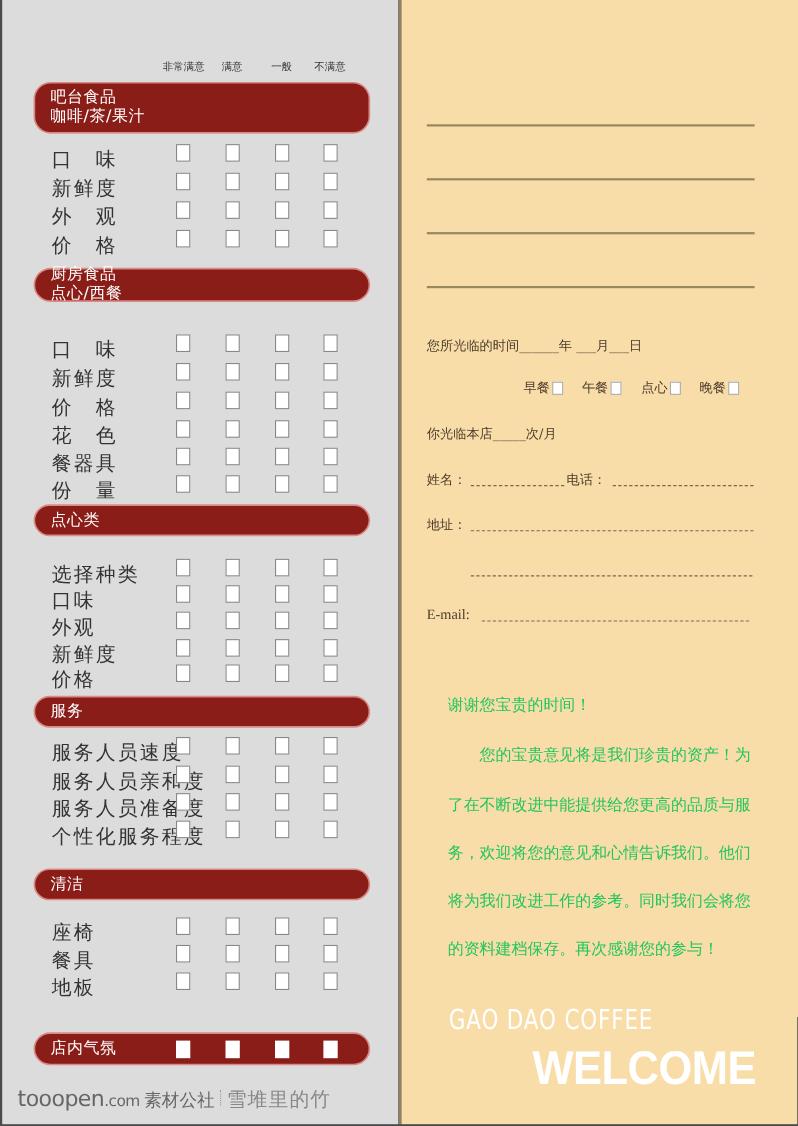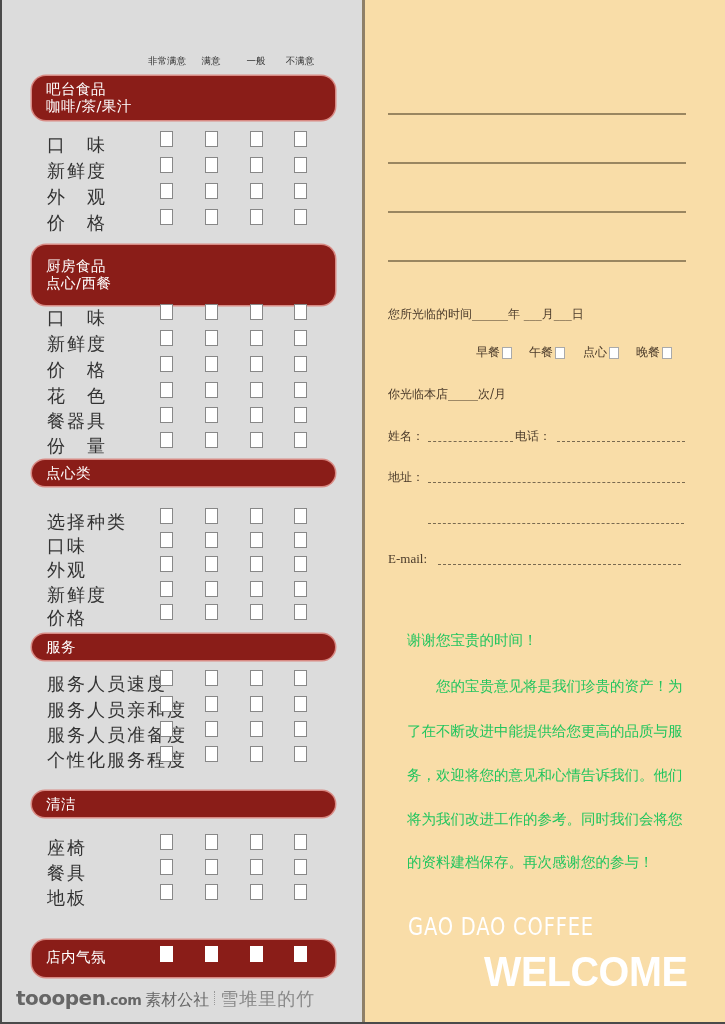--- a/index.html
+++ b/index.html
@@ -17,21 +17,21 @@
             box-shadow: 0 0 0 1.5px #d88a84; color: #fff; font-family: "DejaVu Sans", sans-serif;
             padding-left: 14px; display: flex; flex-direction: column; justify-content: center; }
   .banner .t { font-size: 14.5px; line-height: 17px; letter-spacing: 0.5px; }
 
   .row { position: absolute; left: 0; width: 360px; height: 20px; }
   .row .lbl { position: absolute; left: 47px; top: 2px; font-size: 18px; color: #333; letter-spacing: 2px; white-space: pre; }
   .cb { position: absolute; width: 13px; height: 16px; background: #fff; border: 1.5px solid #888; top: 0; }
   .banner .cb { border: none; background: #fff; top: auto; }
 
   .watermark { position: absolute; left: 16px; top: 986px; font-family: "DejaVu Sans", sans-serif; color: #666; white-space: nowrap; display: flex; align-items: baseline; }
-  .watermark .big { font-size: 20px; letter-spacing: -0.5px; font-weight: bold; }
+  .watermark .big { font-size: 20px; letter-spacing: -0.5px; }
   .watermark .big .com { font-size: 14px; }
   .watermark .small { font-size: 16px; margin-left: 4px; }
   .watermark .sep { margin: 0 5px; width: 1px; height: 14px; border-left: 1px dotted #999; display: inline-block; }
   .watermark .name { font-size: 18px; color: #888; letter-spacing: 1px; }
 
   .r-text { position: absolute; font-size: 12px; color: #4a3a2a; white-space: pre; }
   .line { position: absolute; height: 1.5px; background: #9a8660; }
   .meal { position: absolute; top: 344px; font-size: 12px; color: #4a3a2a; display: flex; align-items: center; }
   .meal .mcb { width: 10px; height: 12px; background: #fff; border: 1px solid #aaa; margin-left: 2px; }
 
@@ -81,21 +81,21 @@
         <span class="cb" style="left: 250px;"></span>
         <span class="cb" style="left: 294px;"></span>
       </div>
       <div class="row" style="top: 209px;">
         <span class="lbl">价　格</span>
         <span class="cb" style="left: 160px;"></span>
         <span class="cb" style="left: 205px;"></span>
         <span class="cb" style="left: 250px;"></span>
         <span class="cb" style="left: 294px;"></span>
       </div>
-      <div class="banner" style="top: 245px; height: 60px;">
+      <div class="banner" style="top: 245px; height: 28px;">
         <div class="t">厨房食品</div>
         <div class="t">点心/西餐</div>
       </div>
       <div class="row" style="top: 304px;">
         <span class="lbl">口　味</span>
         <span class="cb" style="left: 160px;"></span>
         <span class="cb" style="left: 205px;"></span>
         <span class="cb" style="left: 250px;"></span>
         <span class="cb" style="left: 294px;"></span>
       </div>
@@ -227,21 +227,21 @@
         <span class="cb" style="left: 250px;"></span>
         <span class="cb" style="left: 294px;"></span>
       </div>
       <div class="row" style="top: 909px; margin-top: 36px;">
         <span class="lbl">化妆室</span>
         <span class="cb" style="left: 160px;"></span>
         <span class="cb" style="left: 205px;"></span>
         <span class="cb" style="left: 250px;"></span>
         <span class="cb" style="left: 294px;"></span>
       </div>
-      <div class="banner" style="top: 940px; height: 37px; font-family: Liberation Mono, monospace;">
+      <div class="banner" style="top: 940px; height: 27px;">
         <div class="t">店内气氛</div>
         <span class="cb" style="left: 128px; top: 6px;"></span>
         <span class="cb" style="left: 173px; top: 6px;"></span>
         <span class="cb" style="left: 218px; top: 6px;"></span>
         <span class="cb" style="left: 262px; top: 6px;"></span>
       </div>
     </div>
 
   <div class="watermark">
     <span class="big"><span>tooopen</span><span class="com">.com</span></span>

